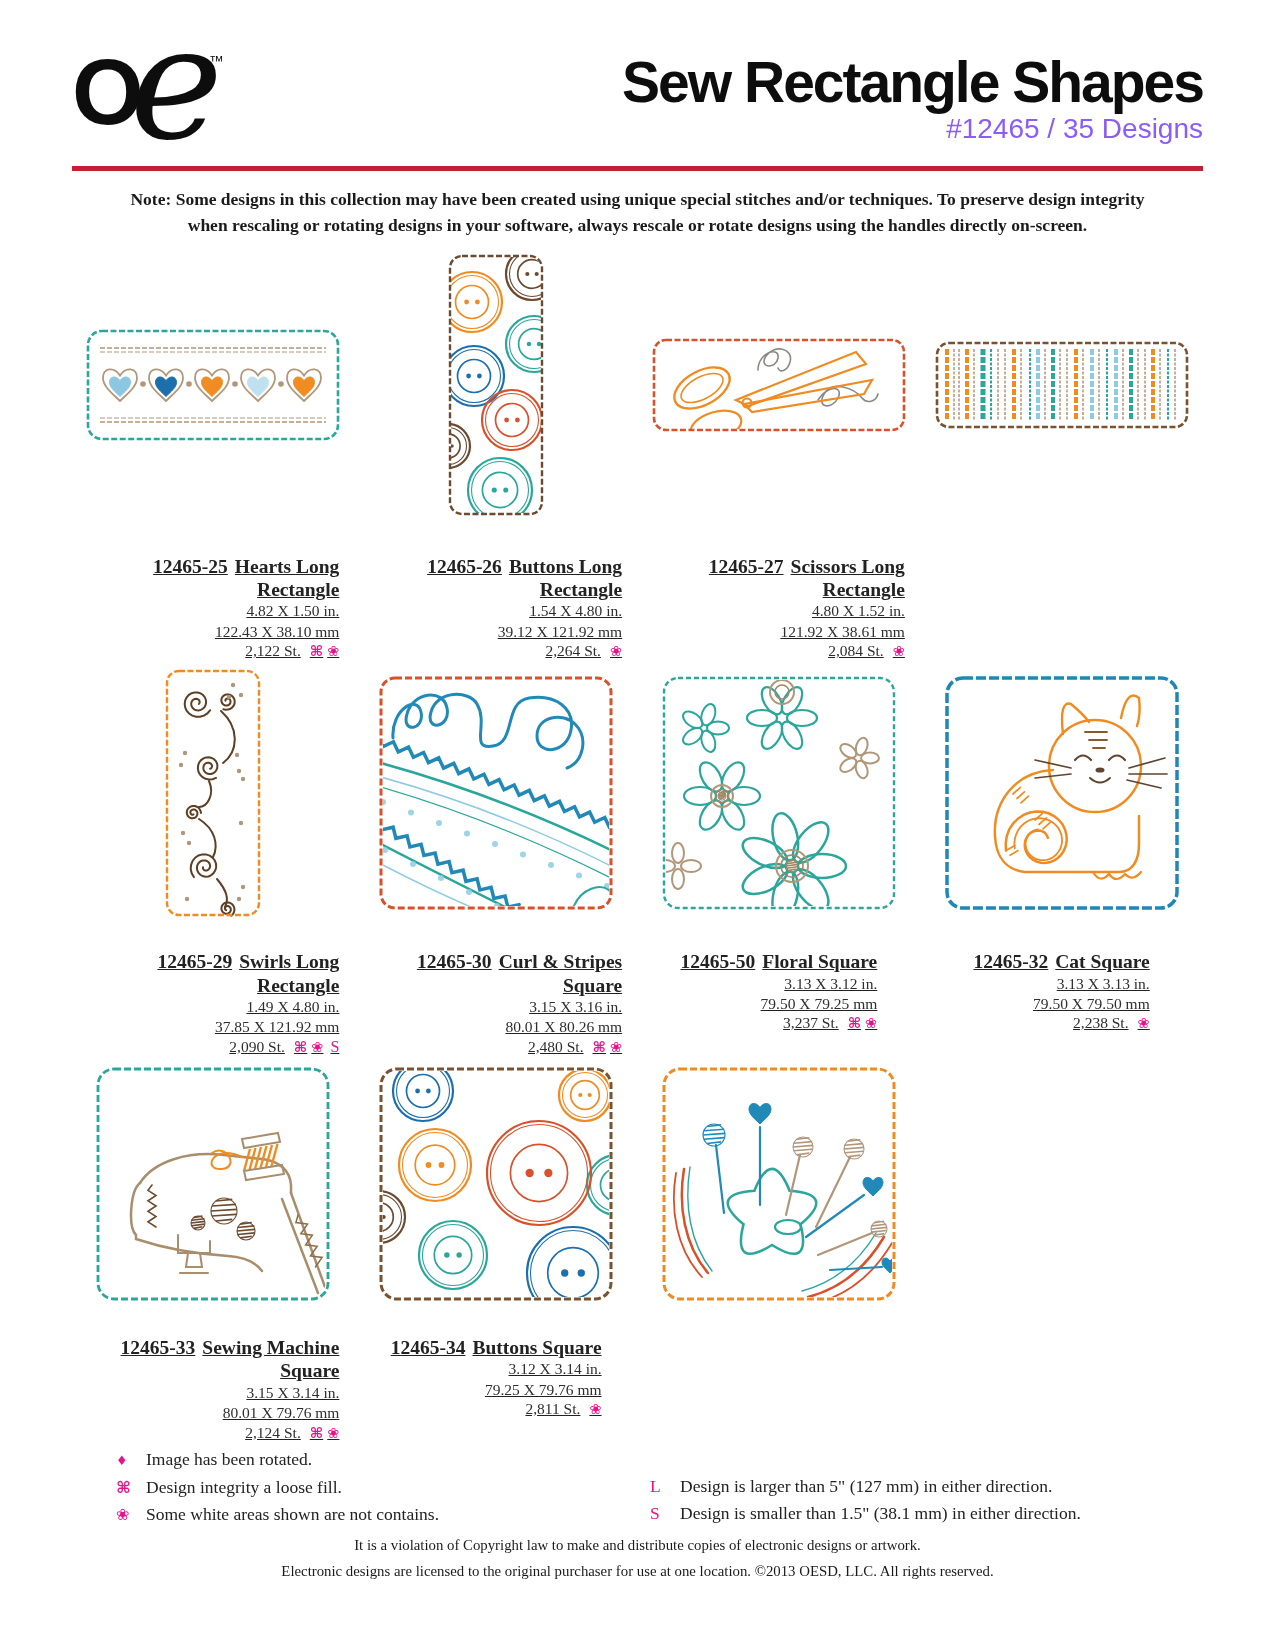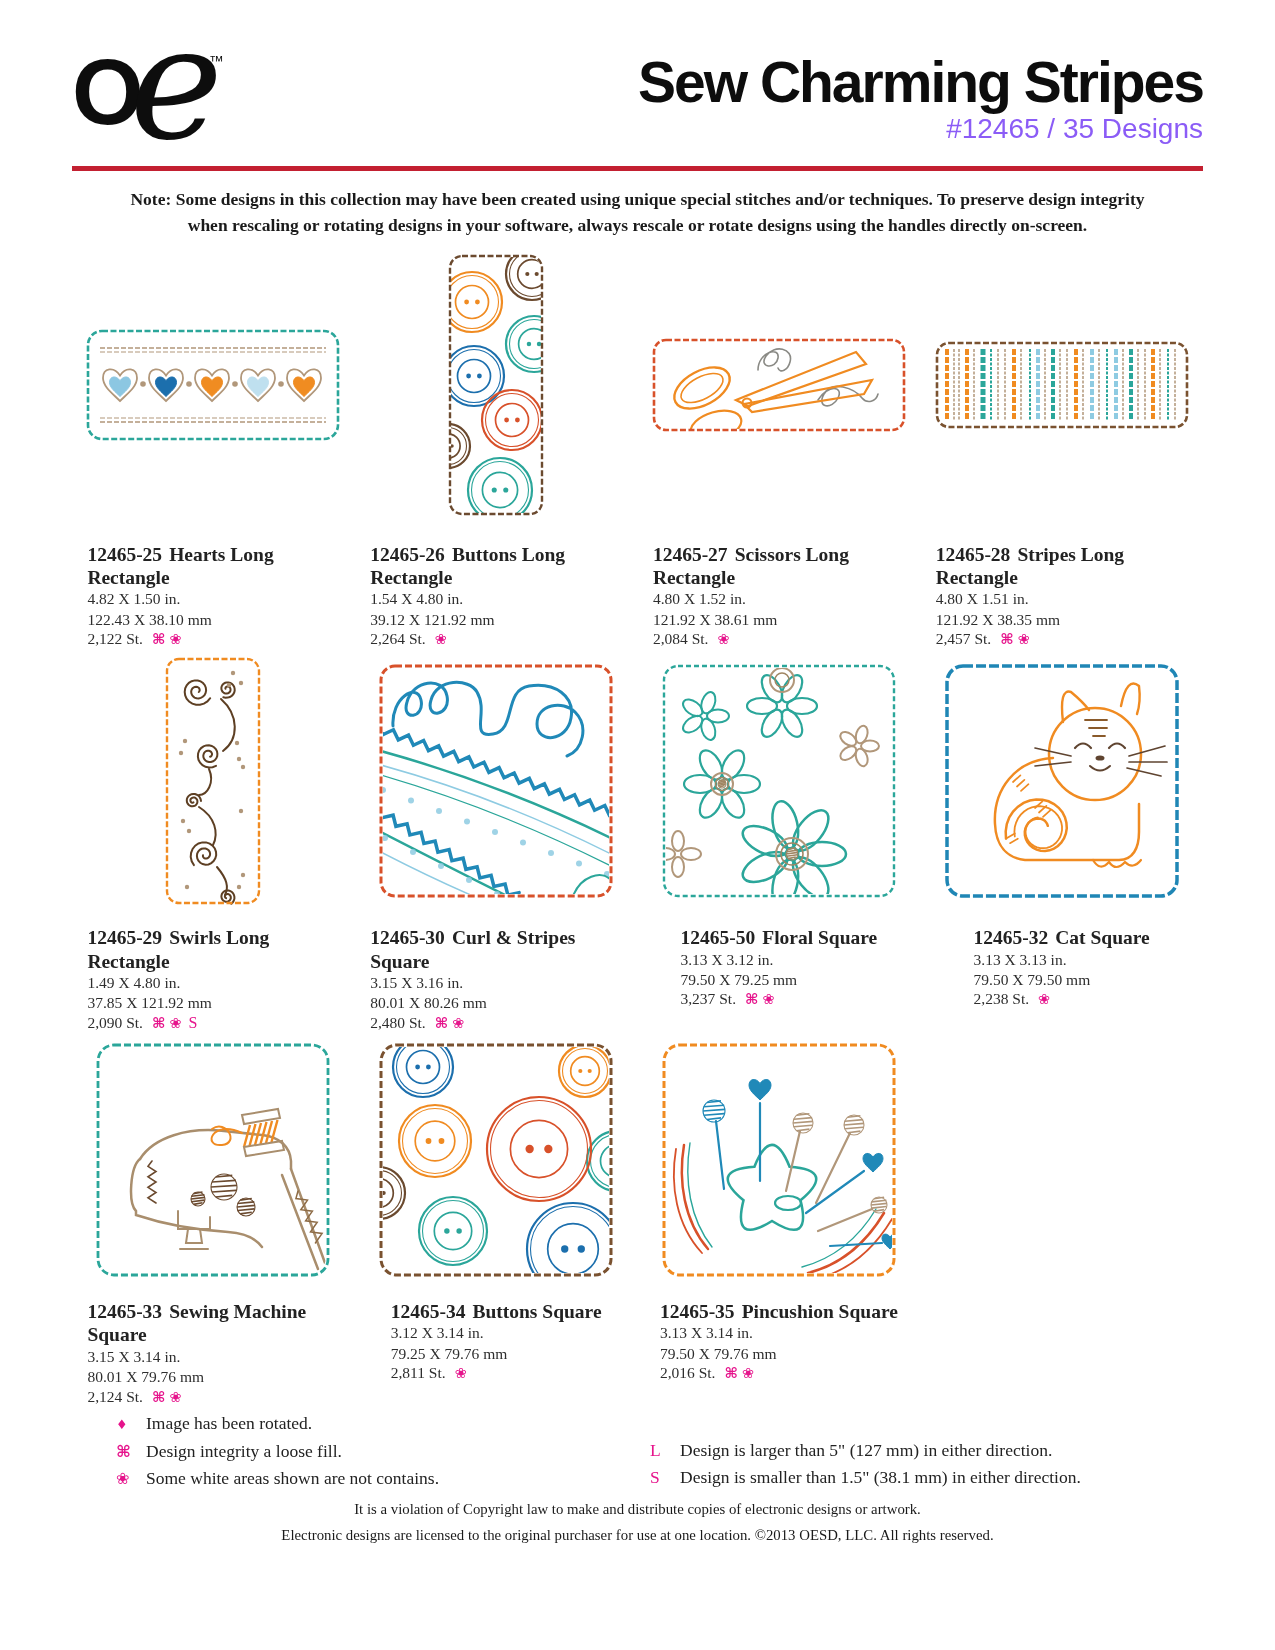--- a/index.html
+++ b/index.html
@@ -21,21 +21,21 @@
 
   .note{font-weight:bold;font-size:17.5px;line-height:1.5;text-align:center;width:1055px;margin:15px auto 0 auto;color:#1a1a1a;}
 
   
   .design-row{display:grid;grid-template-columns:repeat(4,1fr);}
   .card{display:flex;flex-direction:column;align-items:center;}
   .thumb{display:flex;align-items:center;justify-content:center;}
   .row-1 .thumb{height:292px;}
   .row-2 .thumb{height:266px;}
   .row-3 .thumb{height:256px;}
-  .caption{text-align:left;margin-top:12px;}
+  .caption{text-align:right;margin-top:24px;text-decoration:underline;}
   .title-line{font-weight:bold;font-size:19.5px;line-height:1.2;max-width:252px;margin:0 auto;}
   .code{margin-right:7px;}
   .dim{font-size:15.5px;line-height:1.32;color:#2e2e2e;}
   .stitch-line{font-size:15.5px;color:#2e2e2e;}
   .sym{margin-left:5px;}
   .g{font-family:"DejaVu Sans",sans-serif;font-size:14.5px;margin-left:4px;font-weight:bold;}
   .g-small,.g-large{font-family:"Liberation Serif",serif;font-size:16px;font-weight:normal;margin-left:7px;}
 
   
   .legend{position:relative;margin-top:4px;min-height:84px;}
@@ -54,21 +54,21 @@
 <div class="page">
   <div class="content">
 
     <div class="header">
       <div class="logo">
         <span class="logo-o">O</span>
           <span class="logo-e">e</span>
           <span class="logo-tm">™</span>
       </div>
       <div class="title-block">
-        <div class="title">Sew Charming Stripes</div>
+        <div class="title">Sew Rectangle Shapes</div>
         <div class="subtitle">#12465 / 35 Designs</div>
       </div>
     </div>
 
     <div class="rule" style="background: rgb(195, 32, 49);"></div>
 
     <p class="note">Note:  Some designs in this collection may have been created using unique special stitches and/or techniques. To preserve design integrity when rescaling or rotating designs in your software, always rescale or rotate designs using the handles directly on-screen.</p>
 
     <main>
       <div class="design-row row-1">
@@ -242,30 +242,20 @@
                 <line x1="198" y1="10" x2="198" y2="82" stroke="#2ba69a" stroke-width="4" stroke-dasharray="6 2"></line>
                 <line x1="205" y1="10" x2="205" y2="82" stroke="#b1977a" stroke-width="1.5" stroke-dasharray="3 1.5"></line>
                 <line x1="212" y1="10" x2="212" y2="82" stroke="#b1977a" stroke-width="1.5" stroke-dasharray="3 1.5"></line>
                 <line x1="220" y1="10" x2="220" y2="82" stroke="#f08b21" stroke-width="4" stroke-dasharray="6 2"></line>
                 <line x1="227" y1="10" x2="227" y2="82" stroke="#b1977a" stroke-width="1.5" stroke-dasharray="3 1.5"></line>
                 <line x1="235" y1="10" x2="235" y2="82" stroke="#2ba69a" stroke-width="2" stroke-dasharray="3 1.5"></line>
                 <line x1="242" y1="10" x2="242" y2="82" stroke="#b1977a" stroke-width="1.5" stroke-dasharray="3 1.5"></line>
     <rect x="4" y="4" width="250" height="84" rx="12" fill="none" stroke="#7a5230" stroke-width="2.6" stroke-dasharray="6 2.5"></rect>
               </svg>
             </div>
-    <div class="caption">
-      <div class="title-line">
-        <span class="code">12465-28</span><span class="dname">Stripes Long Rectangle</span>
-      </div>
-      <div class="dim">4.80 X 1.51 in.</div>
-      <div class="dim">121.92 X 38.35 mm</div>
-      <div class="stitch-line">
-        <span>2,457 St.</span><span class="sym"><span class="g g-loose_fill" style="color: rgb(230, 20, 140);">⌘</span><span class="g g-white_areas" style="color: rgb(230, 20, 140);">❀</span></span>
-      </div>
-    </div>
   </div>
         </div>
       <div class="design-row row-2">
           <div class="card">
     <div class="thumb">
               <svg width="100" height="252" viewBox="0 0 100 252" xmlns="http://www.w3.org/2000/svg">
     <path d="M47.2,43.2L44.4,46.4L40.9,48.6L37.0,49.8L33.0,49.8L29.3,48.7L26.1,46.6L23.6,43.7L22.2,40.4L21.7,36.9L22.2,33.4L23.7,30.4L25.9,27.9L28.7,26.2L31.7,25.4L34.8,25.5L37.6,26.4L40.0,28.0L41.8,30.2L42.8,32.7L43.1,35.4L42.6,37.9L41.5,40.1L39.8,41.8L37.8,42.9L35.6,43.4L33.5,43.3L31.5,42.6L30.0,41.4L28.9,39.9L28.3,38.1L28.2,36.4L28.6,34.8L29.4,33.5L30.5,32.5L31.8,31.9L33.1,31.7L34.3,31.9L35.3,32.5L36.1,33.2L36.5,34.1L36.7,35.0L36.6,35.8L36.2,36.5L35.8,37.0" fill="none" stroke="#5d3f23" stroke-width="2" stroke-linecap="round"></path>
     <path d="M60.3,42.2L62.5,42.7L64.7,42.6L66.8,42.0L68.7,40.9L70.2,39.3L71.2,37.5L71.7,35.6L71.6,33.6L71.1,31.7L70.1,30.1L68.8,28.8L67.3,27.9L65.5,27.4L63.8,27.4L62.2,27.8L60.8,28.6L59.6,29.7L58.8,31.1L58.4,32.5L58.4,34.0L58.8,35.4L59.4,36.6L60.4,37.5L61.5,38.2L62.7,38.5L63.9,38.6L65.0,38.3L66.0,37.7L66.7,37.0L67.3,36.1L67.5,35.2L67.5,34.2L67.3,33.3L66.9,32.6L66.3,32.0L65.6,31.6L64.9,31.5L64.2,31.5L63.6,31.7L63.1,32.0L62.7,32.4L62.5,32.9L62.4,33.4L62.5,33.8" fill="none" stroke="#5d3f23" stroke-width="2" stroke-linecap="round"></path>
     <path d="M58,44 C76,60 76,84 60,96" fill="none" stroke="#5d3f23" stroke-width="2" stroke-linecap="round"></path>
     <path d="M53.0,110.9L49.6,112.2L46.0,112.5L42.5,111.8L39.5,110.1L37.1,107.7L35.5,104.8L34.9,101.6L35.1,98.4L36.2,95.5L38.1,93.1L40.5,91.4L43.2,90.4L46.0,90.3L48.7,90.9L51.0,92.2L52.8,94.1L54.0,96.4L54.4,98.8L54.2,101.2L53.3,103.3L51.9,105.1L50.1,106.3L48.0,107.0L46.0,107.0L44.1,106.5L42.5,105.5L41.3,104.1L40.5,102.5L40.3,100.8L40.6,99.2L41.2,97.8L42.2,96.7L43.4,96.0L44.7,95.7L46.0,95.8L47.1,96.2L48.0,96.8L48.6,97.7L49.0,98.7L49.0,99.6L48.7,100.4L48.3,101.0L47.7,101.5L47.1,101.7" fill="none" stroke="#5d3f23" stroke-width="2" stroke-linecap="round"></path>
@@ -683,30 +673,20 @@
                     <path d="M211.6,167.1 L226.4,165.5"></path>
                     <path d="M213.9,170.2 L224.1,168.6"></path>
                     <circle cx="219" cy="164" r="8" stroke-width="1.1"></circle>
                   </g>
     <path d="M170,205 L222,202" fill="none" stroke="#2089b8" stroke-width="2.2" stroke-linecap="round"></path>
                   <path d="M230,208 C226.4,204.4 222,201.2 222,197.2 C222,192.4 227.2,191.6 230,196 C232.8,191.6 238,192.4 238,197.2 C238,201.2 233.6,204.4 230,208 Z" fill="#2089b8" stroke="#2089b8" stroke-width="1"></path>
     </g>
     <rect x="4" y="4" width="230" height="230" rx="16" fill="none" stroke="#f08b21" stroke-width="3" stroke-dasharray="7 3"></rect>
               </svg>
             </div>
-    <div class="caption">
-      <div class="title-line">
-        <span class="code">12465-35</span><span class="dname">Pincushion Square</span>
-      </div>
-      <div class="dim">3.13 X 3.14 in.</div>
-      <div class="dim">79.50 X 79.76 mm</div>
-      <div class="stitch-line">
-        <span>2,016 St.</span><span class="sym"><span class="g g-loose_fill" style="color: rgb(230, 20, 140);">⌘</span><span class="g g-white_areas" style="color: rgb(230, 20, 140);">❀</span></span>
-      </div>
-    </div>
   </div>
         </div>
     </main>
 
     <section class="legend">
       <div class="legend-left">
           <div class="legend-item">
     <span class="legend-sym" style="color: rgb(230, 20, 140); font-size: 13px;">♦</span>
     <span>Image has been rotated.</span>
   </div>

